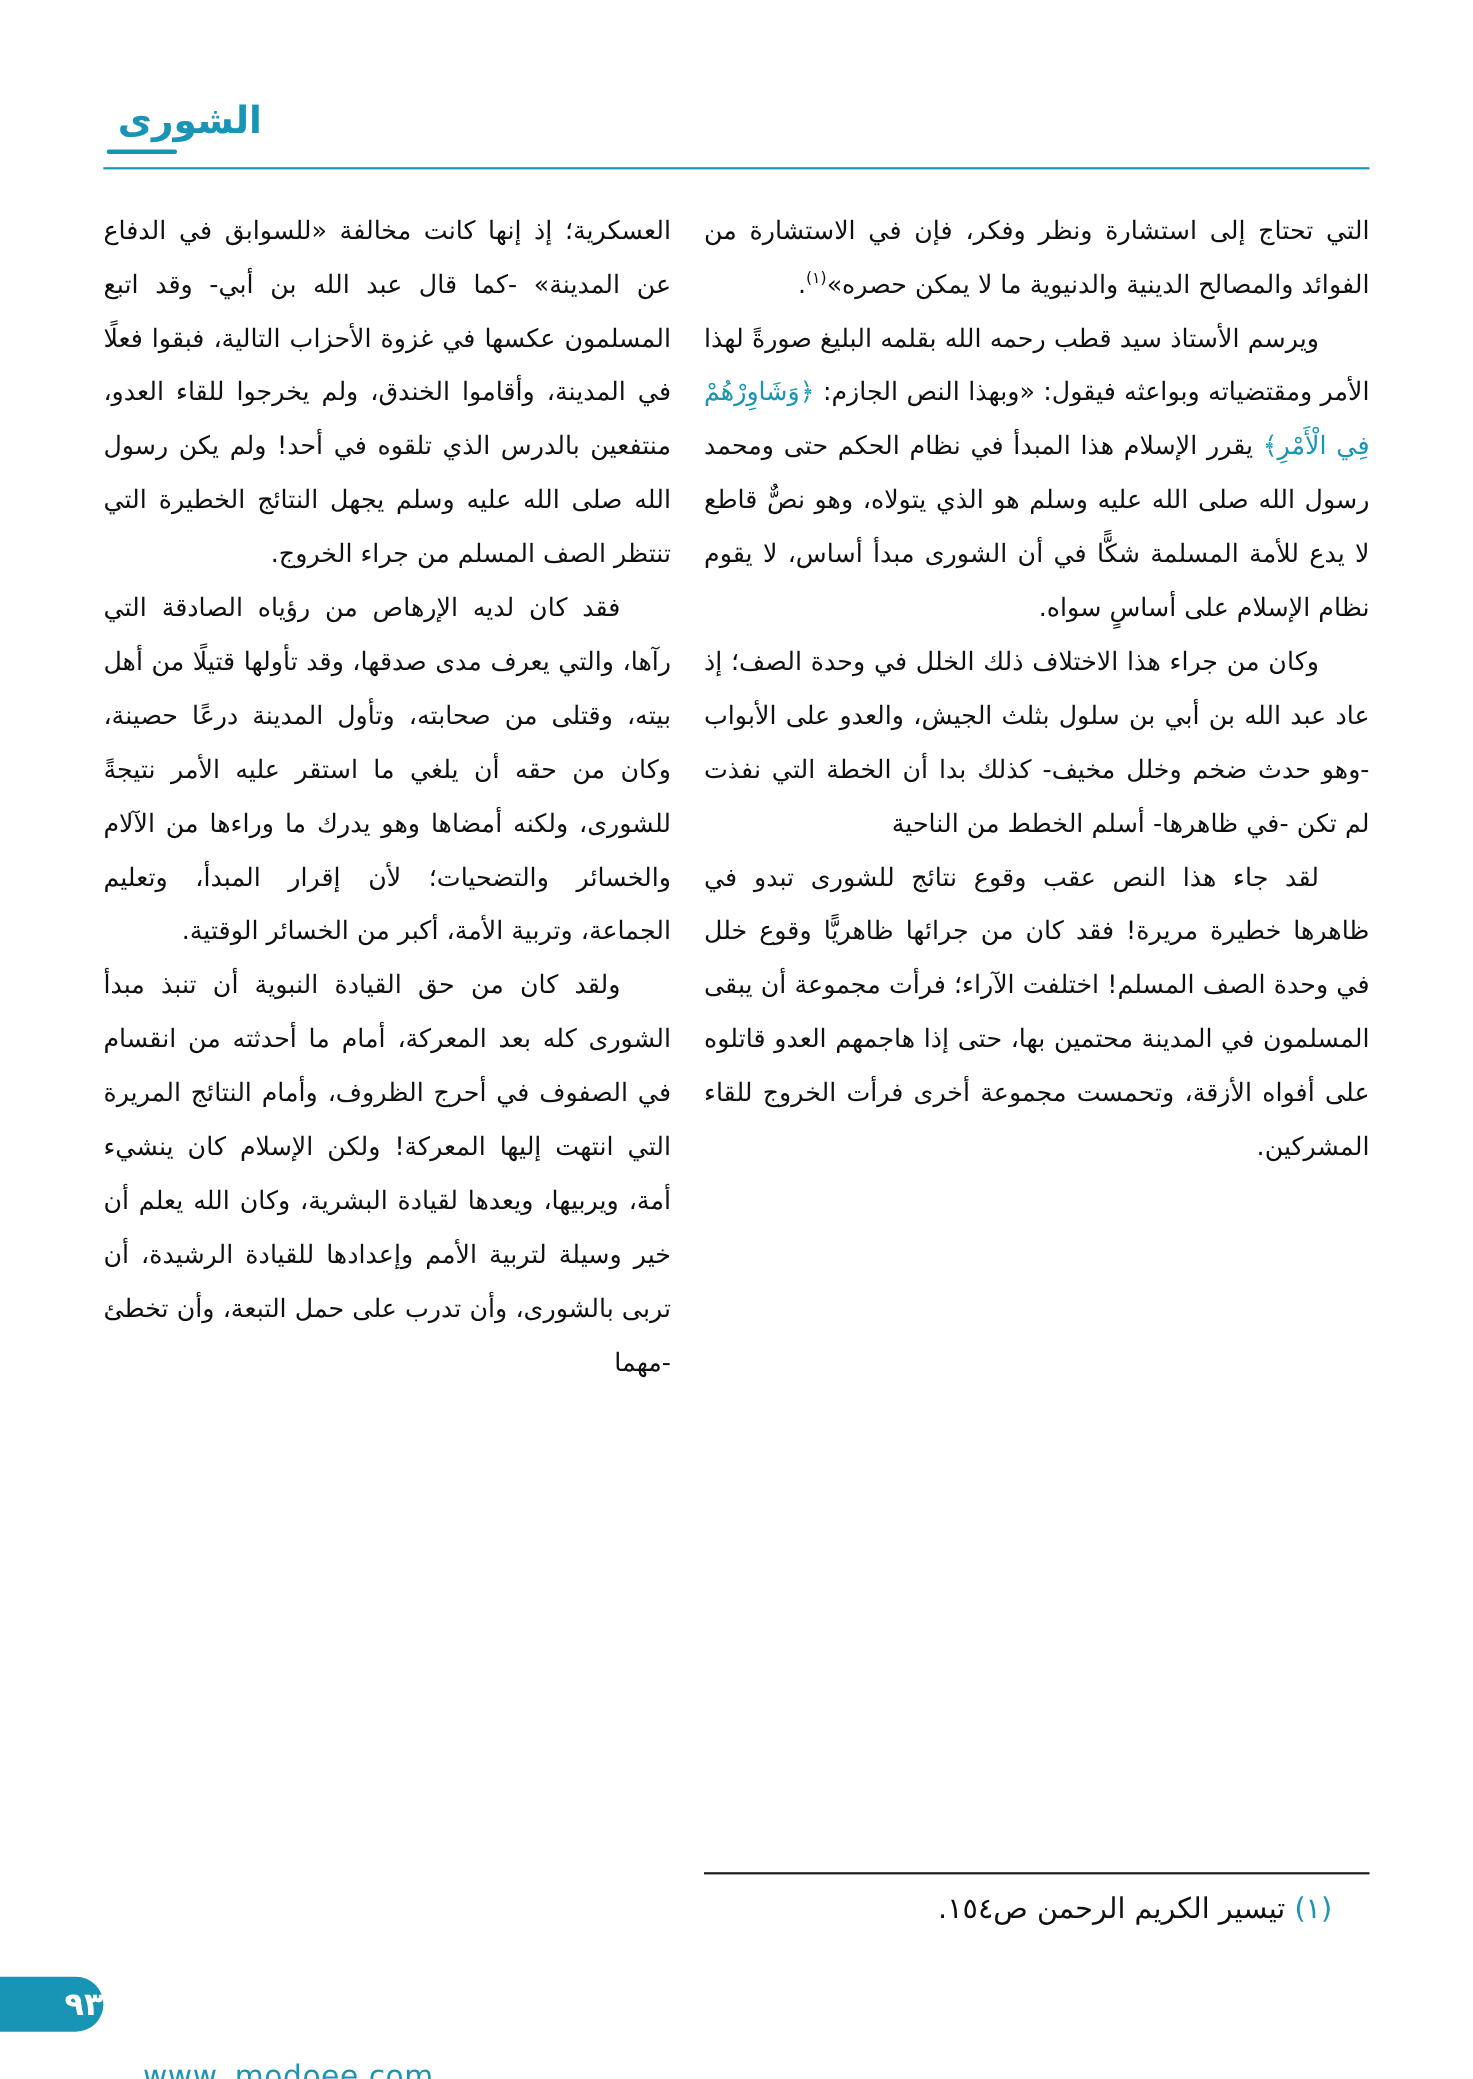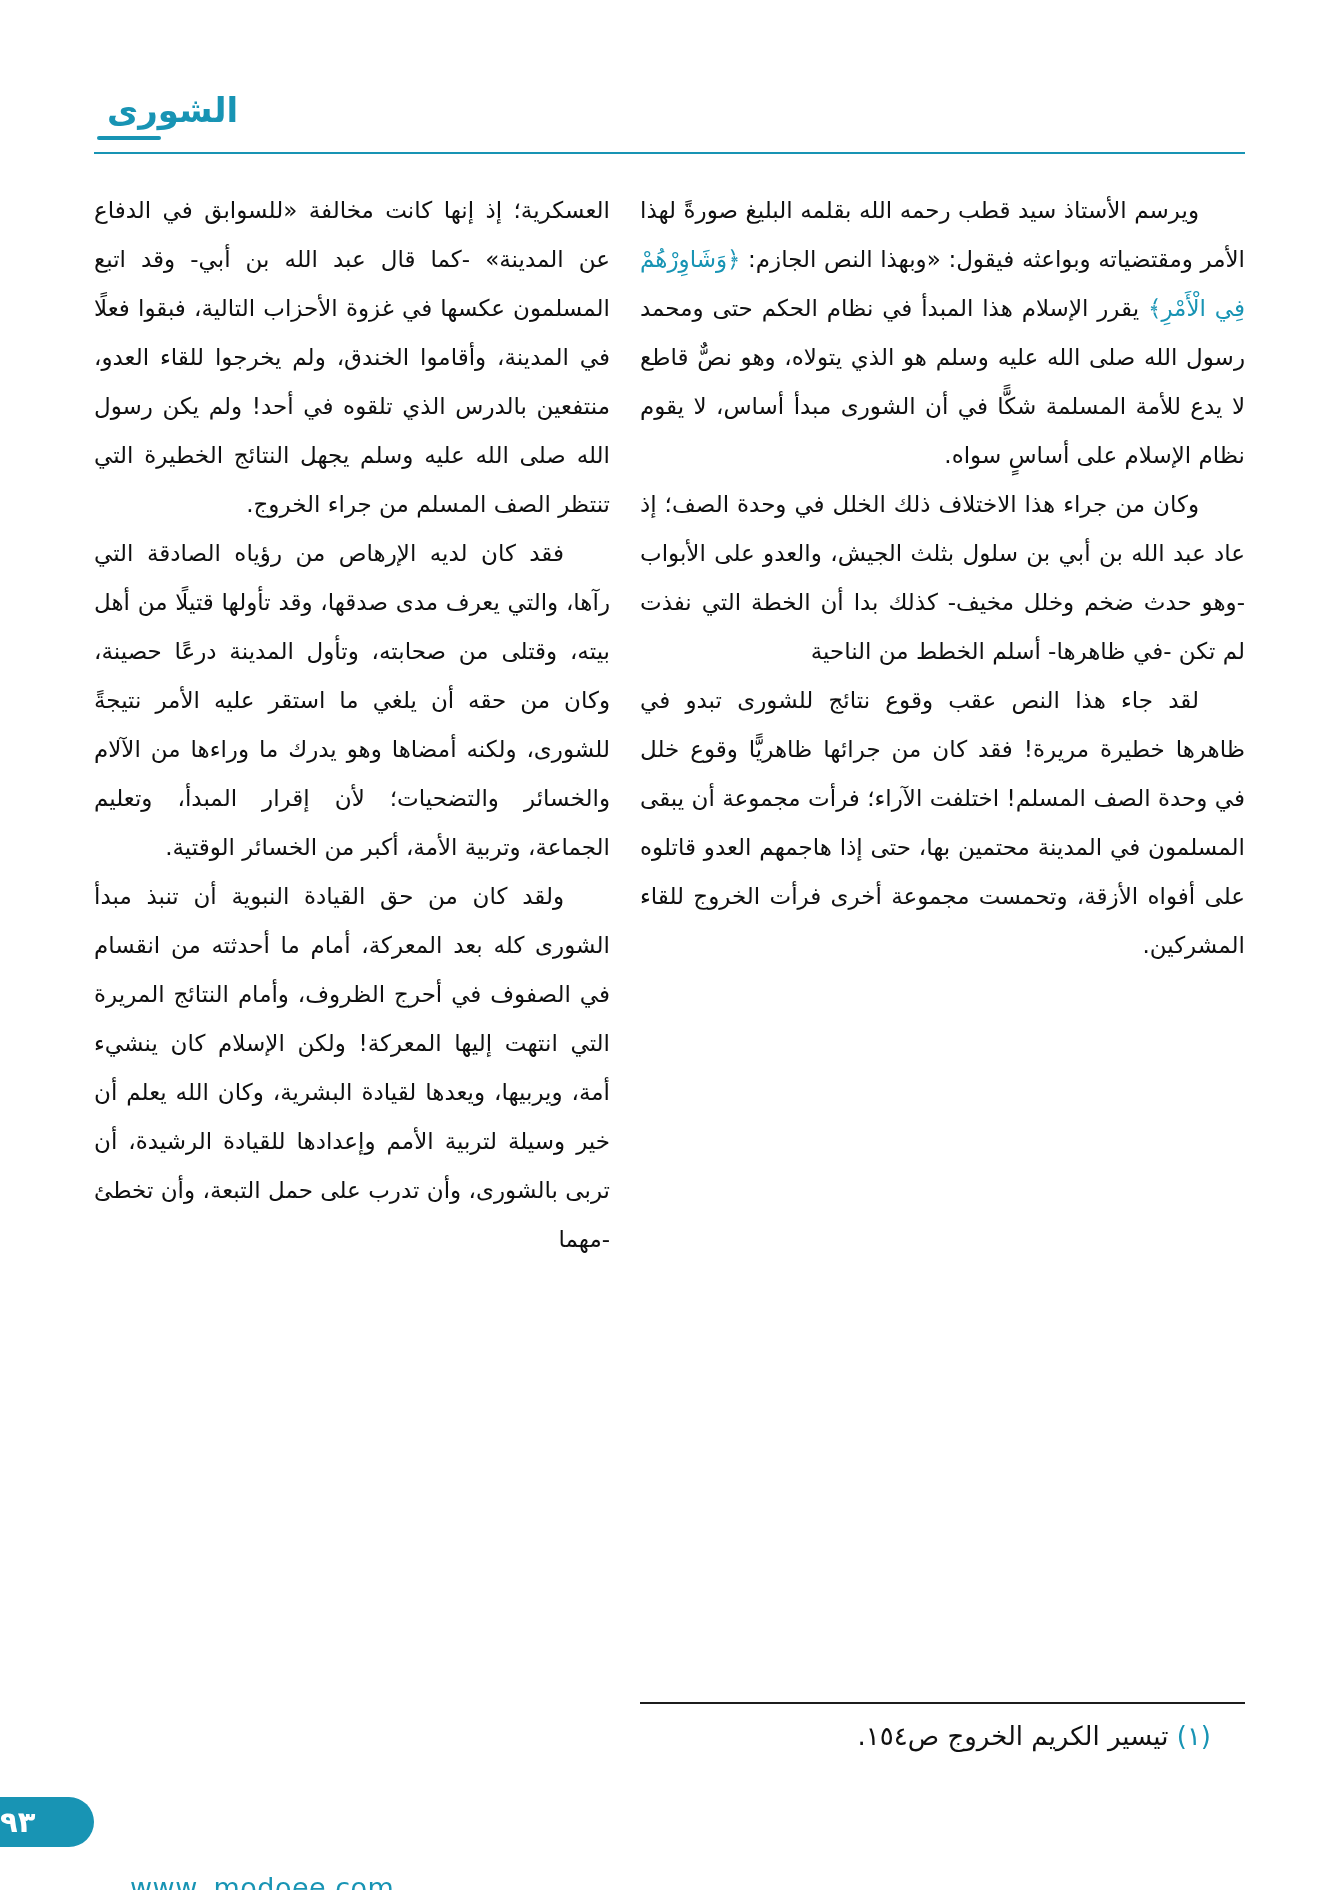--- a/index.html
+++ b/index.html
@@ -86,55 +86,56 @@
   }
   .fn-marker { color: var(--accent); }
 
   
   .page-number-tab {
     position: absolute; left: 0; top: 1797px;
     width: 94px; height: 50px;
     background: var(--accent);
     border-radius: 0 25px 25px 0;
     color: #ffffff;
-    display: flex; align-items: center; justify-content: flex-end;
+    display: flex; align-items: center; justify-content: flex-start;
     font-size: 29px; font-weight: bold;
   }
   .website {
     position: absolute; left: 130px; top: 1872px;
     color: var(--accent);
     font-size: 27px;
     direction: ltr;
     letter-spacing: 0.5px;
   }
 </style>
 </head>
 <body>
 
 <div class="header-title">الشورى</div>
 <div class="header-flourish"></div>
 <div class="header-rule"></div>
 
 <div class="content">
 
   <div class="col col-right">
+    <p class="para"><span>التي تحتاج إلى استشارة ونظر وفكر، فإن في الاستشارة من الفوائد والمصالح الدينية والدنيوية ما لا يمكن حصره»</span><sup class="fnref">(١)</sup><span>.</span></p>
     <p class="para indent"><span>ويرسم الأستاذ سيد قطب رحمه الله بقلمه البليغ صورةً لهذا الأمر ومقتضياته وبواعثه فيقول: «وبهذا النص الجازم: </span><span class="verse">﴿وَشَاوِرْهُمْ فِي الْأَمْرِ﴾</span><span> يقرر الإسلام هذا المبدأ في نظام الحكم حتى ومحمد رسول الله صلى الله عليه وسلم هو الذي يتولاه، وهو نصٌّ قاطع لا يدع للأمة المسلمة شكًّا في أن الشورى مبدأ أساس، لا يقوم نظام الإسلام على أساسٍ سواه.</span></p>
     <p class="para indent">وكان من جراء هذا الاختلاف ذلك الخلل في وحدة الصف؛ إذ عاد عبد الله بن أبي بن سلول بثلث الجيش، والعدو على الأبواب -وهو حدث ضخم وخلل مخيف- كذلك بدا أن الخطة التي نفذت لم تكن -في ظاهرها- أسلم الخطط من الناحية</p>
     <p class="para indent">لقد جاء هذا النص عقب وقوع نتائج للشورى تبدو في ظاهرها خطيرة مريرة! فقد كان من جرائها ظاهريًّا وقوع خلل في وحدة الصف المسلم! اختلفت الآراء؛ فرأت مجموعة أن يبقى المسلمون في المدينة محتمين بها، حتى إذا هاجمهم العدو قاتلوه على أفواه الأزقة، وتحمست مجموعة أخرى فرأت الخروج للقاء المشركين.</p>
   </div>
 
   <div class="col col-left">
     <p class="para">العسكرية؛ إذ إنها كانت مخالفة «للسوابق في الدفاع عن المدينة» -كما قال عبد الله بن أبي- وقد اتبع المسلمون عكسها في غزوة الأحزاب التالية، فبقوا فعلًا في المدينة، وأقاموا الخندق، ولم يخرجوا للقاء العدو، منتفعين بالدرس الذي تلقوه في أحد! ولم يكن رسول الله صلى الله عليه وسلم يجهل النتائج الخطيرة التي تنتظر الصف المسلم من جراء الخروج.</p>
     <p class="para indent">فقد كان لديه الإرهاص من رؤياه الصادقة التي رآها، والتي يعرف مدى صدقها، وقد تأولها قتيلًا من أهل بيته، وقتلى من صحابته، وتأول المدينة درعًا حصينة، وكان من حقه أن يلغي ما استقر عليه الأمر نتيجةً للشورى، ولكنه أمضاها وهو يدرك ما وراءها من الآلام والخسائر والتضحيات؛ لأن إقرار المبدأ، وتعليم الجماعة، وتربية الأمة، أكبر من الخسائر الوقتية.</p>
     <p class="para indent">ولقد كان من حق القيادة النبوية أن تنبذ مبدأ الشورى كله بعد المعركة، أمام ما أحدثته من انقسام في الصفوف في أحرج الظروف، وأمام النتائج المريرة التي انتهت إليها المعركة! ولكن الإسلام كان ينشيء أمة، ويربيها، ويعدها لقيادة البشرية، وكان الله يعلم أن خير وسيلة لتربية الأمم وإعدادها للقيادة الرشيدة، أن تربى بالشورى، وأن تدرب على حمل التبعة، وأن تخطئ -مهما</p>
   </div>
 
 </div>
 
 <div class="footnote-block">
   <div class="footnote-rule"></div>
-  <p class="footnote"><span class="fn-marker">(١)</span> <span>تيسير الكريم الخروج ص١٥٤.</span></p>
+  <p class="footnote"><span class="fn-marker">(١)</span> <span>تيسير الكريم الرحمن ص١٥٤.</span></p>
 </div>
 
 <div class="page-number-tab">
   <span>٩٣</span>
 </div>
 <div class="website">www. modoee.com</div>
 
 </body></html>

